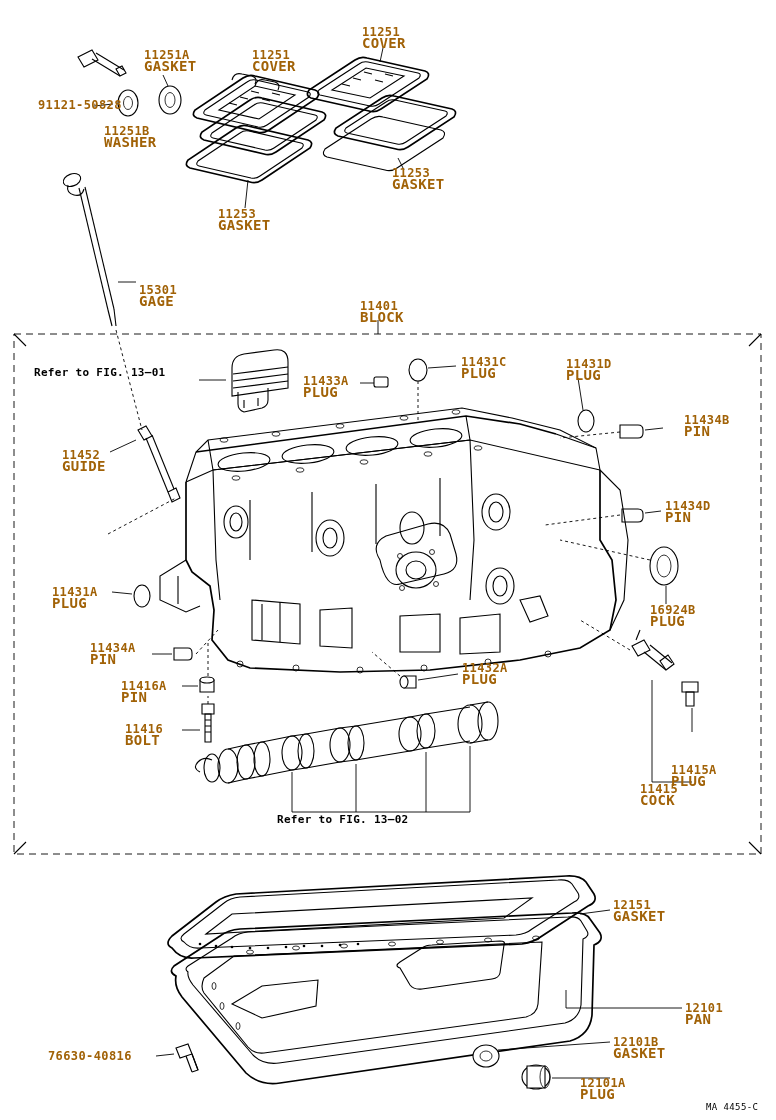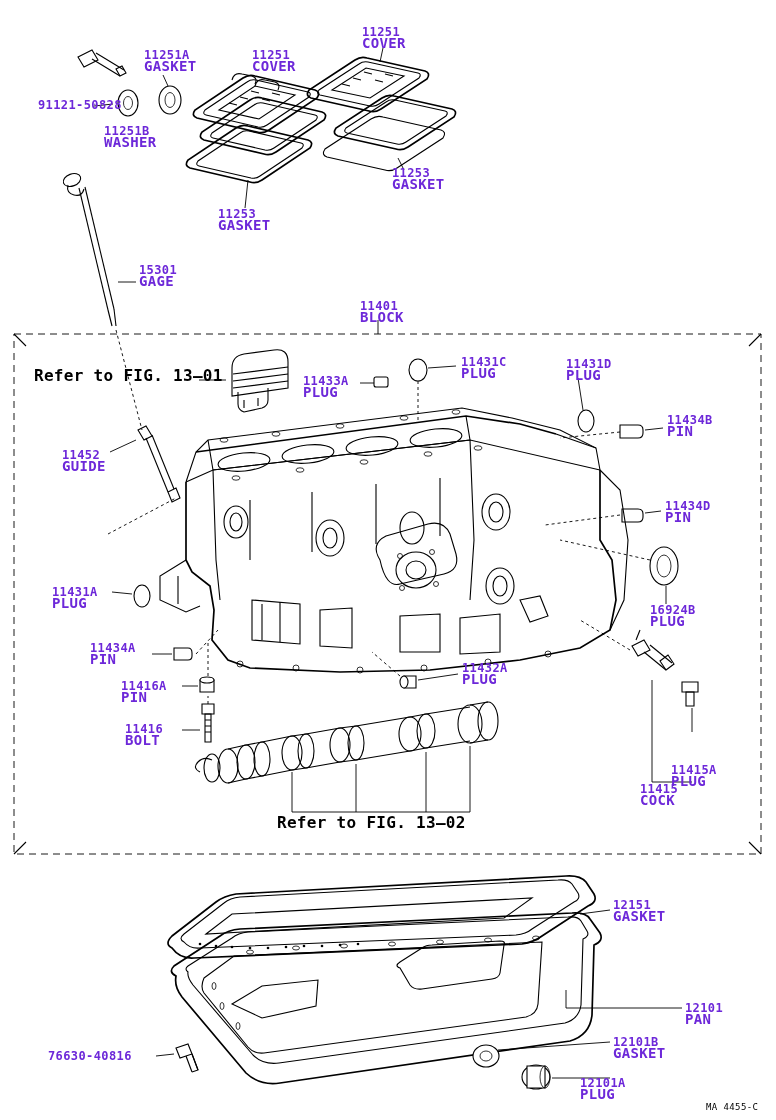--- a/index.html
+++ b/index.html
@@ -22,33 +22,33 @@
     height: 1120px;
   }
   .lbl {
     position: absolute;
     font-family: "DejaVu Sans Mono", monospace;
     font-size: 12px;
     line-height: 12px;
     font-weight: bold;
     letter-spacing: 0.4px;
     white-space: nowrap;
-    color: #6d28d9;
+    color: #a16207;
   }
   .lbl .sub {
     display: block;
     font-size: 14px;
     line-height: 11px;
     letter-spacing: 0.3px;
     font-weight: bold;
   }
   .refnote {
     position: absolute;
     font-family: "DejaVu Sans Mono", monospace;
-    font-size: 16px;
+    font-size: 11px;
     font-weight: bold;
     letter-spacing: 0.3px;
     white-space: nowrap;
   }
   .corner {
     position: absolute;
     font-family: "DejaVu Sans Mono", monospace;
     font-size: 9px;
     letter-spacing: 0.4px;
     color: #000;
@@ -417,31 +417,31 @@
   <div class="lbl" style="left:104px; top:125px;"><span>11251B</span><span class="sub">WASHER</span></div>
 
   <div class="lbl" style="left:252px; top:49px;"><span>11251</span><span class="sub">COVER</span></div>
 
   <div class="lbl" style="left:362px; top:26px;"><span>11251</span><span class="sub">COVER</span></div>
 
   <div class="lbl" style="left:392px; top:167px;"><span>11253</span><span class="sub">GASKET</span></div>
 
   <div class="lbl" style="left:218px; top:208px;"><span>11253</span><span class="sub">GASKET</span></div>
 
-  <div class="lbl" style="left:139px; top:264px;"><span>15301</span><span class="sub">GAGE</span></div>
+  <div class="lbl" style="left:139px; top:284px;"><span>15301</span><span class="sub">GAGE</span></div>
 
   <div class="lbl" style="left:360px; top:300px;"><span>11401</span><span class="sub">BLOCK</span></div>
 
   <div class="lbl" style="left:303px; top:375px;"><span>11433A</span><span class="sub">PLUG</span></div>
 
   <div class="lbl" style="left:461px; top:356px;"><span>11431C</span><span class="sub">PLUG</span></div>
 
   <div class="lbl" style="left:566px; top:358px;"><span>11431D</span><span class="sub">PLUG</span></div>
 
-  <div class="lbl" style="left:667px; top:414px;"><span>11434B</span><span class="sub">PIN</span></div>
+  <div class="lbl" style="left:684px; top:414px;"><span>11434B</span><span class="sub">PIN</span></div>
 
   <div class="lbl" style="left:62px;  top:449px;"><span>11452</span><span class="sub">GUIDE</span></div>
 
   <div class="lbl" style="left:665px; top:500px;"><span>11434D</span><span class="sub">PIN</span></div>
 
   <div class="lbl" style="left:52px;  top:586px;"><span>11431A</span><span class="sub">PLUG</span></div>
 
   <div class="lbl" style="left:650px; top:604px;"><span>16924B</span><span class="sub">PLUG</span></div>
 
   <div class="lbl" style="left:90px;  top:642px;"><span>11434A</span><span class="sub">PIN</span></div>

